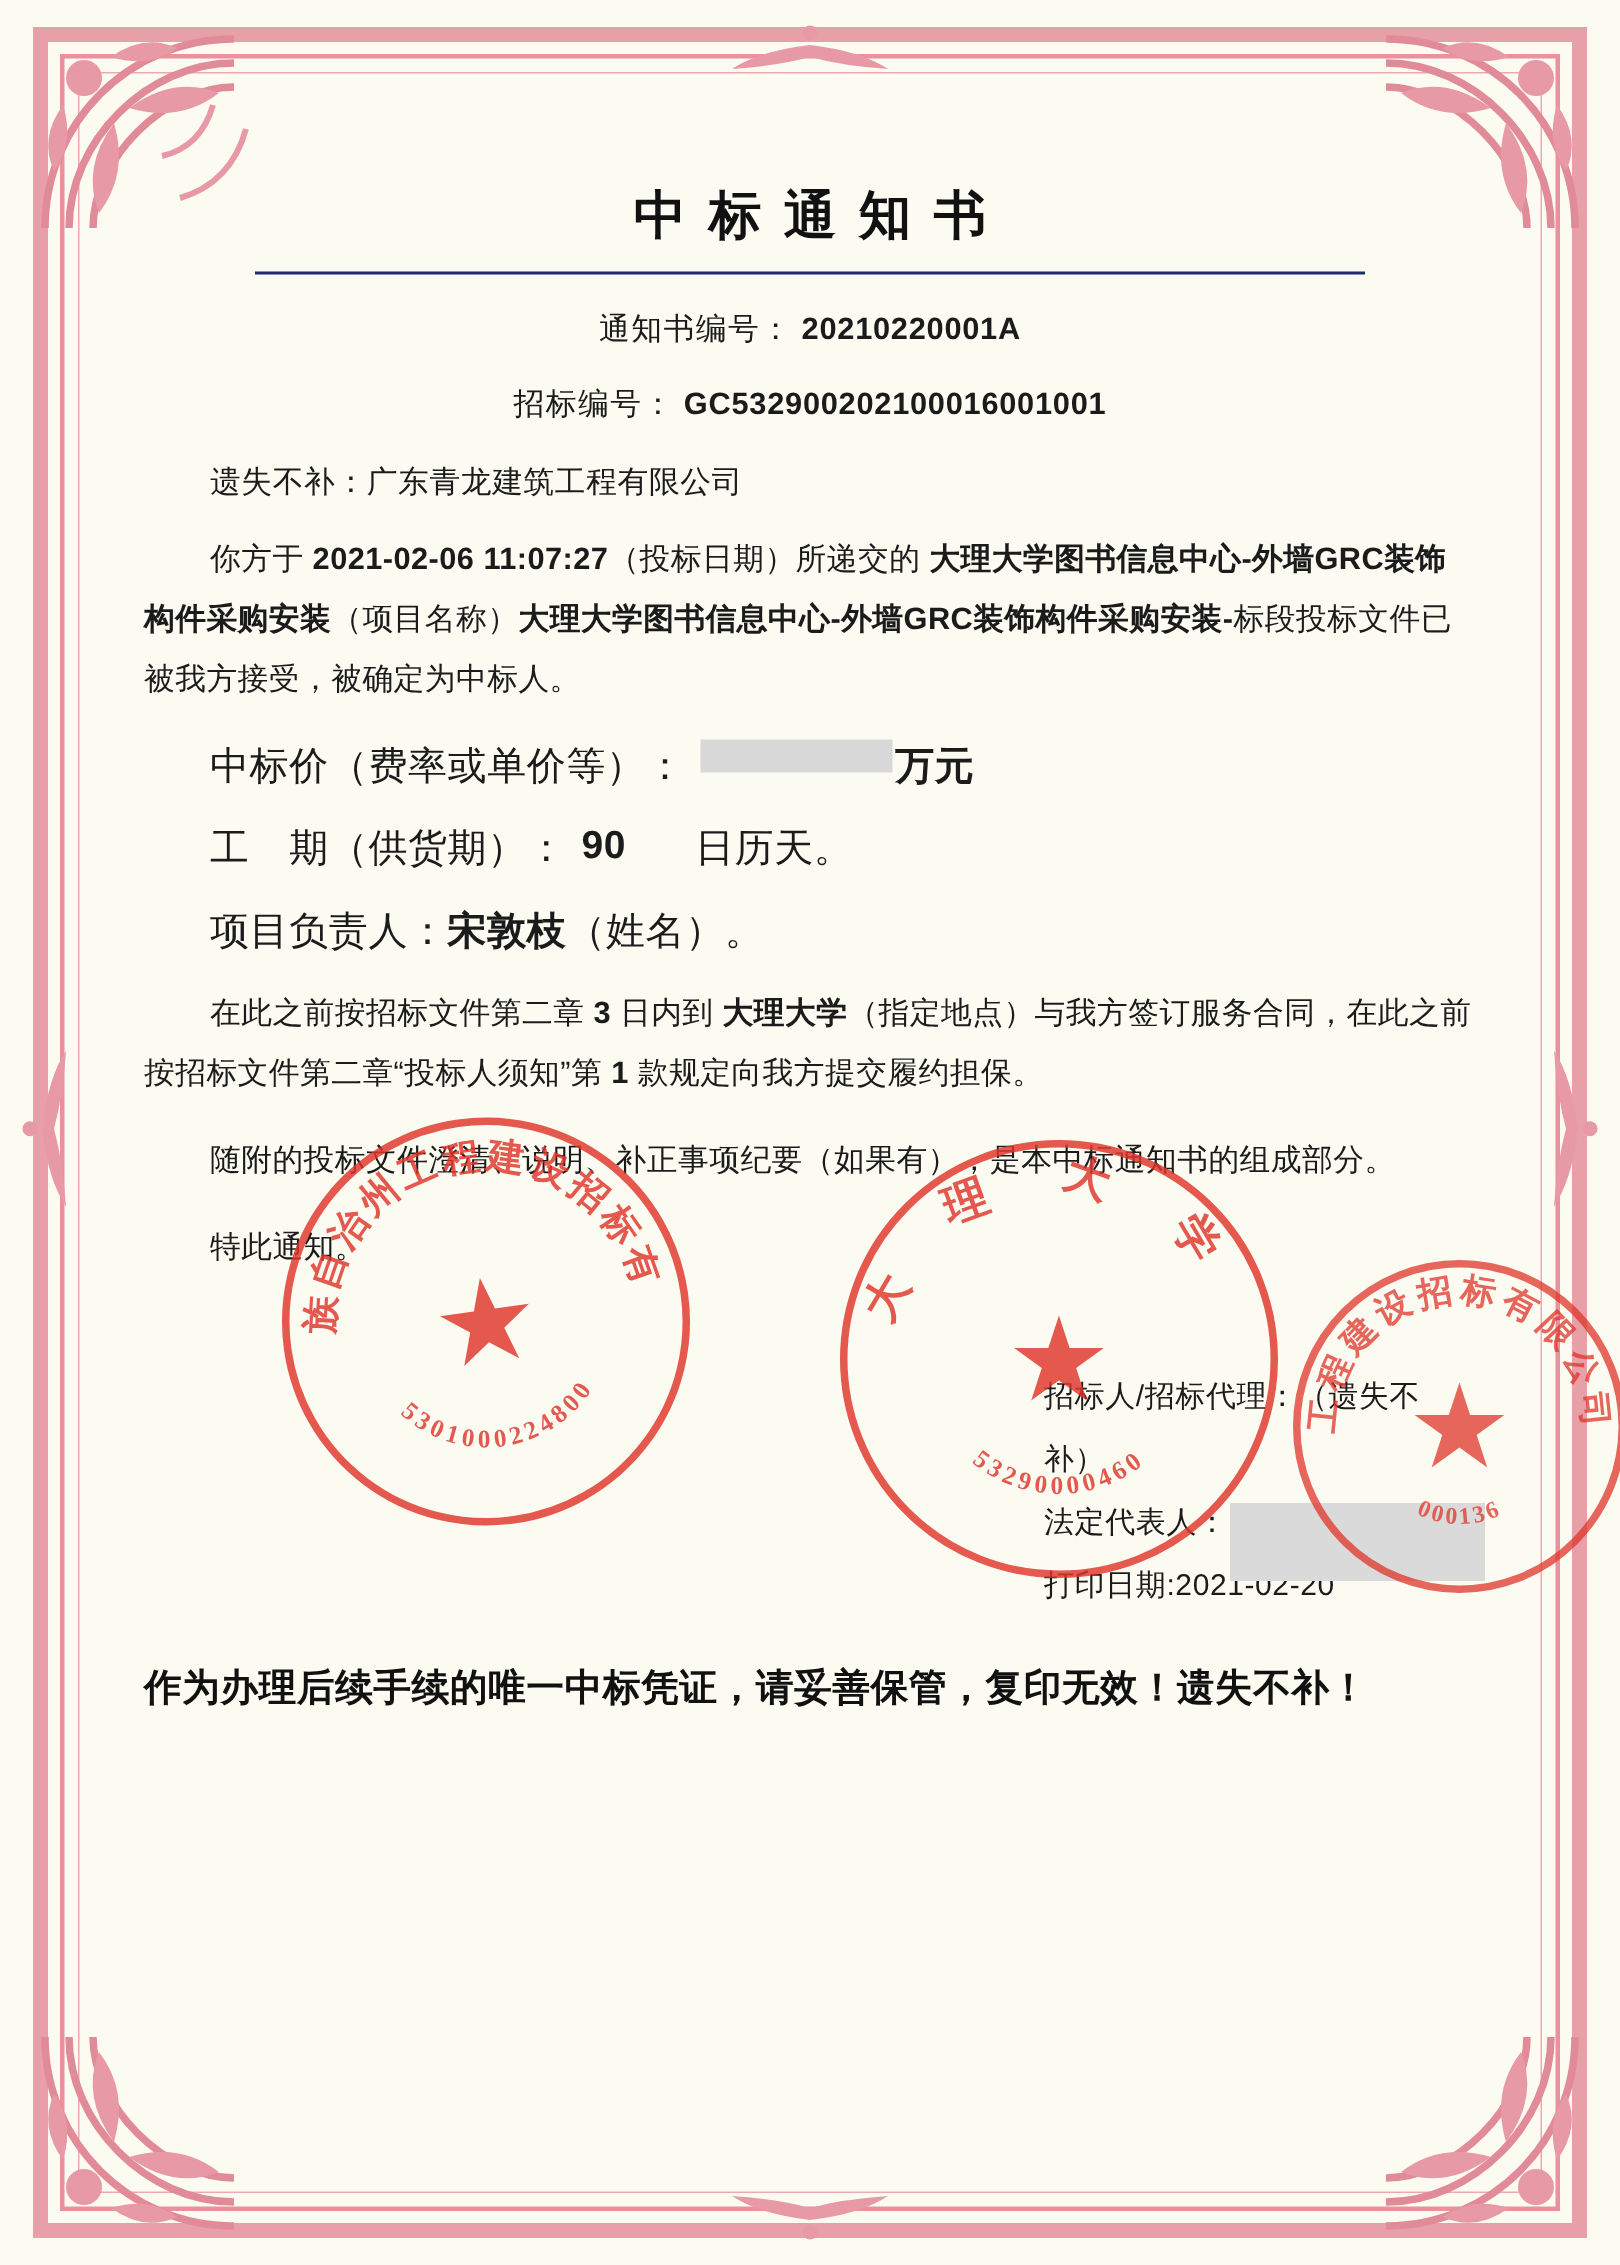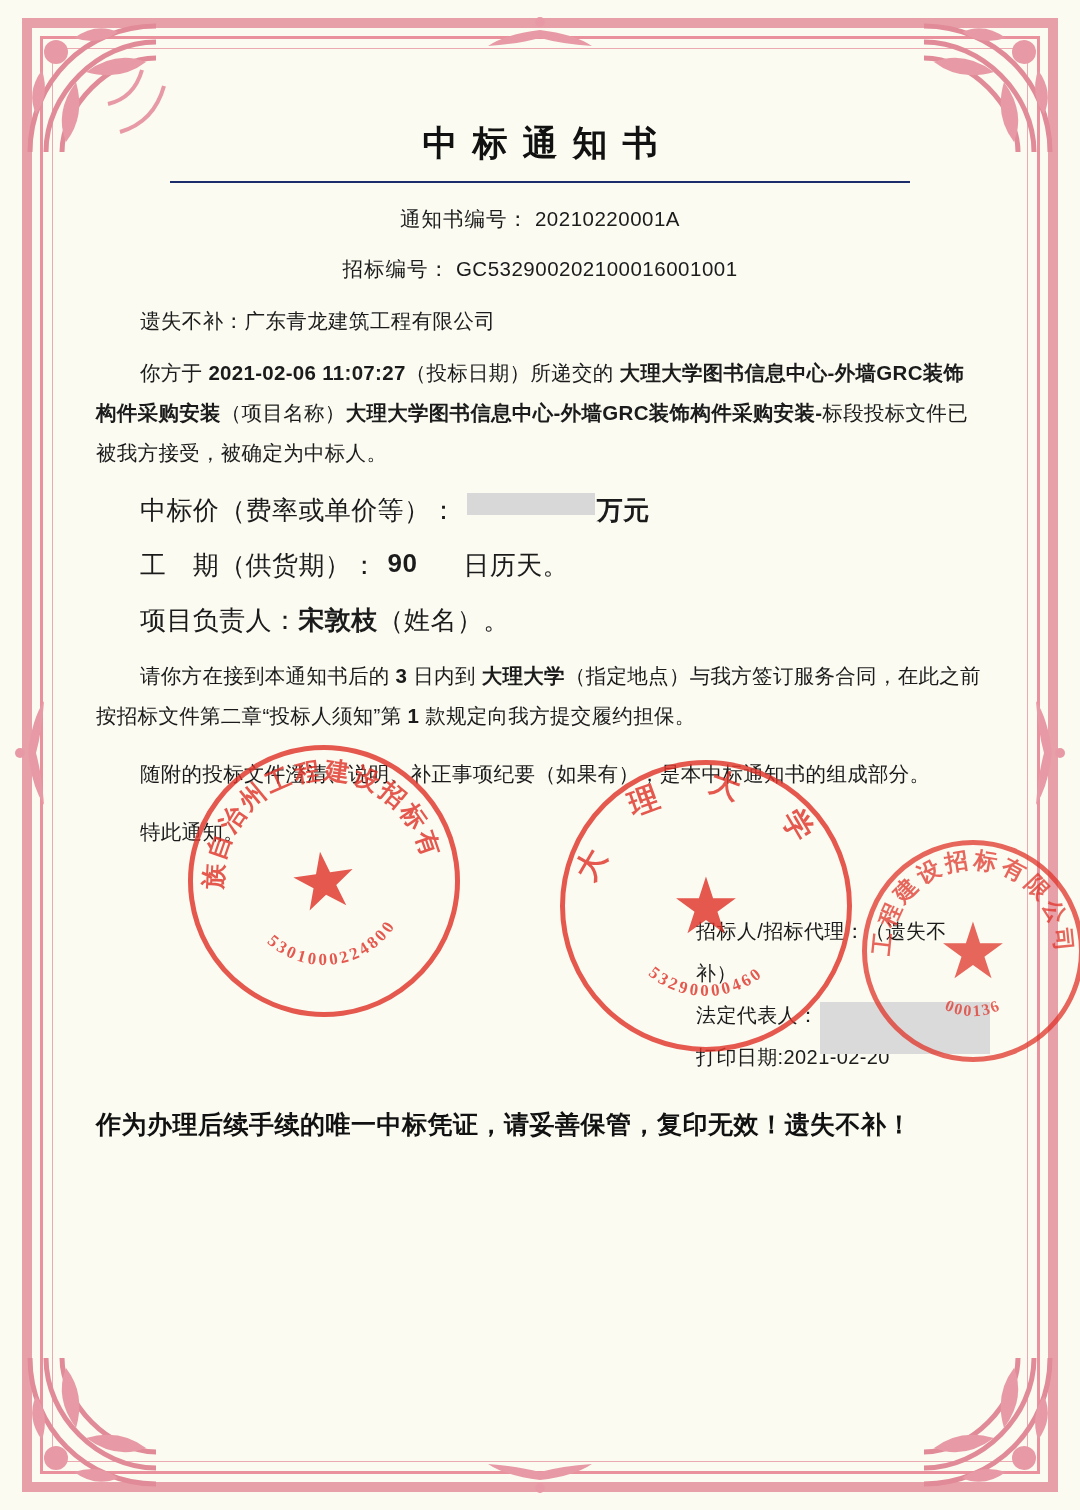--- a/index.html
+++ b/index.html
@@ -104,21 +104,21 @@
     margin: 14px auto 0 auto;
   }
 
   .centered-line {
     text-align: center;
     font-size: 20.5px;
     margin-top: 22px;
     letter-spacing: .5px;
   }
   .centered-line .lbl { letter-spacing: 1px; }
-  .centered-line .val { font-weight: 400; margin-left: 6px; text-align: right; }
+  .centered-line .val { font-weight: 700; margin-left: 6px; text-align: right; }
 
   .row-line {
     font-size: 20.5px;
     margin-top: 24px;
     padding-left: 44px;
     letter-spacing: .4px;
   }
 
   .para {
     font-size: 20.5px;
@@ -353,21 +353,21 @@
       <span style="margin-left:46px">日历天。</span>
     </div>
 
     <div class="field-line">
       <span>项目负责人：</span>
       <b>宋敦枝</b>
       <span>（姓名）。</span>
     </div>
 
     <div class="para">
-      <span>请你方在接到本通知书后的 </span><b>3</b><span> 日内到 </span><b>大理大学</b><span>（指定地点）与我方签订服务合同，在此之前按招标文件第二章“投标人须知”第 </span><b>1</b><span> 款规定向我方提交履约担保。</span>
+      <span>在此之前按招标文件第二章 </span><b>3</b><span> 日内到 </span><b>大理大学</b><span>（指定地点）与我方签订服务合同，在此之前按招标文件第二章“投标人须知”第 </span><b>1</b><span> 款规定向我方提交履约担保。</span>
     </div>
 
     <div class="para">随附的投标文件澄清、说明、补正事项纪要（如果有），是本中标通知书的组成部分。</div>
 
     <div class="para">特此通知。</div>
 
 
     <div class="sign-block">
       <div>招标人/招标代理：（遗失不补）</div>
       <div>法定代表人：（签字）</div>

